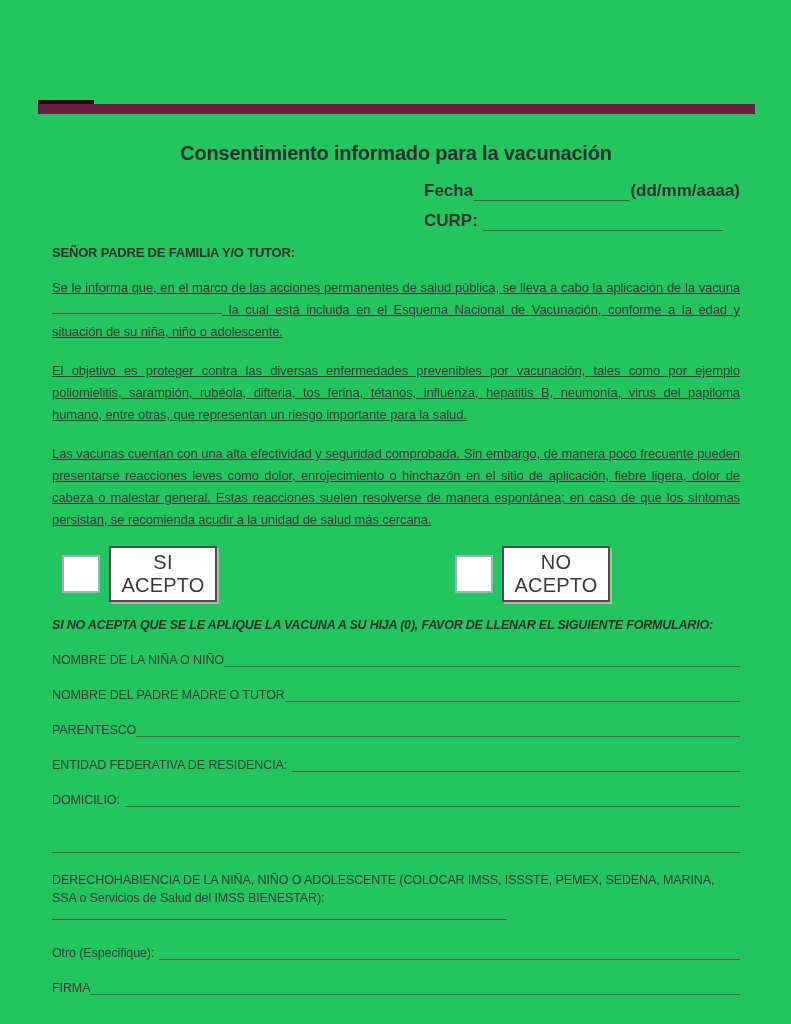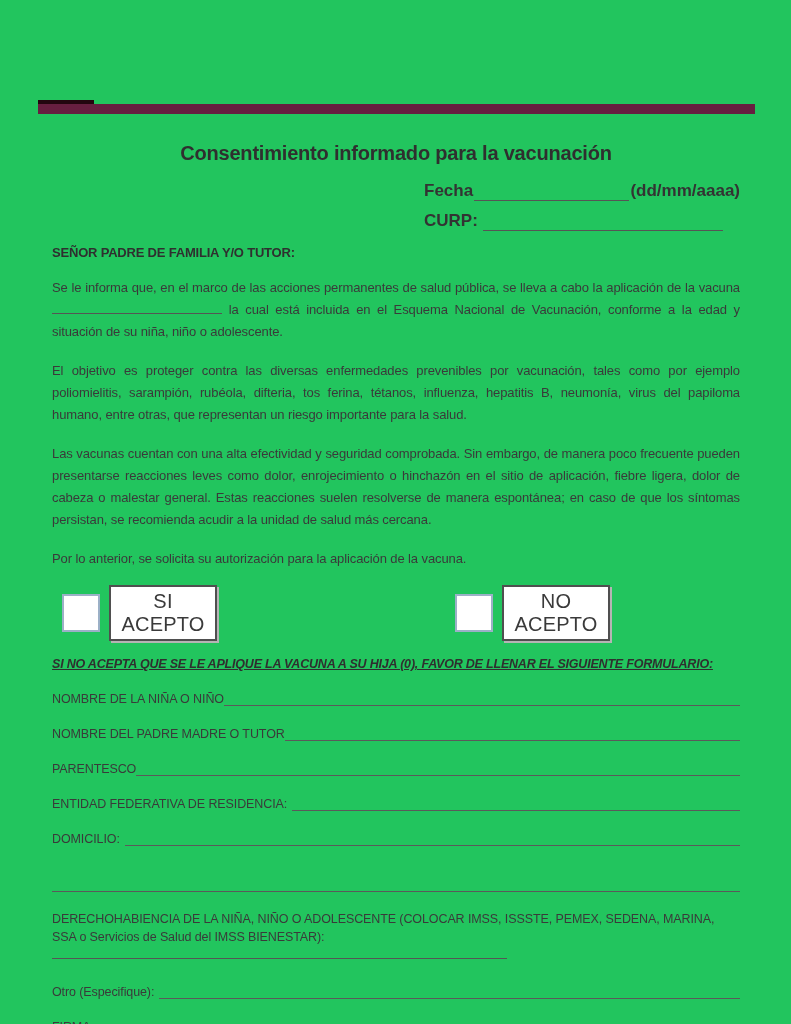--- a/index.html
+++ b/index.html
@@ -51,20 +51,21 @@
     margin:14px 0 0 0;
     font-size:13px;font-weight:bold;color:#2f2f2f;
     letter-spacing:-0.2px;
   }
   .para{
     margin:17px 0 0 0;
     font-size:13px;line-height:22px;
     text-align:justify;
     letter-spacing:-0.1px;
     color:#3a3a3a;
+    text-decoration:underline;
   }
   .inline-blank{
     display:inline-block;
     border-bottom:1.5px solid #555;
     height:12px;
     vertical-align:baseline;
   }
   .consent-row{
     display:flex;align-items:center;
     margin-top:15px;
@@ -90,21 +91,20 @@
     font-size:20px;color:#3a3a3a;letter-spacing:0.2px;
   }
   .gap-between{margin-left:238px;}
   .form-intro{
     margin:16px 0 0 0;
     font-size:12.5px;
     font-weight:bold;
     font-style:italic;
     color:#2f2f2f;
     letter-spacing:-0.2px;
-    text-decoration:underline;
   }
   .field-row{
     display:flex;align-items:flex-end;
     margin-top:19px;
     height:16px;
     font-size:12.5px;color:#3a3a3a;
     letter-spacing:-0.1px;
   }
   .field-label{white-space:nowrap;}
   .field-line{
@@ -144,21 +144,20 @@
     </div>
 
     <p class="salutation">SEÑOR PADRE DE FAMILIA Y/O TUTOR:</p>
 
     <p class="para"><span>Se le informa que, en el marco de las acciones permanentes de salud pública, se lleva a cabo la aplicación de la vacuna</span> <span class="inline-blank" style="width:170px"></span> <span>la cual está incluida en el Esquema Nacional de Vacunación, conforme a la edad y situación de su niña, niño o adolescente.</span></p>
 
     <p class="para">El objetivo es proteger contra las diversas enfermedades prevenibles por vacunación, tales como por ejemplo poliomielitis, sarampión, rubéola, difteria, tos ferina, tétanos, influenza, hepatitis B, neumonía, virus del papiloma humano, entre otras, que representan un riesgo importante para la salud.</p>
 
     <p class="para">Las vacunas cuentan con una alta efectividad y seguridad comprobada. Sin embargo, de manera poco frecuente pueden presentarse reacciones leves como dolor, enrojecimiento o hinchazón en el sitio de aplicación, fiebre ligera, dolor de cabeza o malestar general. Estas reacciones suelen resolverse de manera espontánea; en caso de que los síntomas persistan, se recomienda acudir a la unidad de salud más cercana.</p>
 
-    <p class="para">Por lo anterior, se solicita su autorización para la aplicación de la vacuna.</p>
 
     <div class="consent-row">
       <div class="consent-option" style="margin-left:10px">
         <span class="checkbox"></span>
         <span class="option-box"><span>SI ACEPTO</span></span>
       </div>
       <div class="consent-option gap-between">
         <span class="checkbox"></span>
         <span class="option-box"><span>NO ACEPTO</span></span>
       </div>

